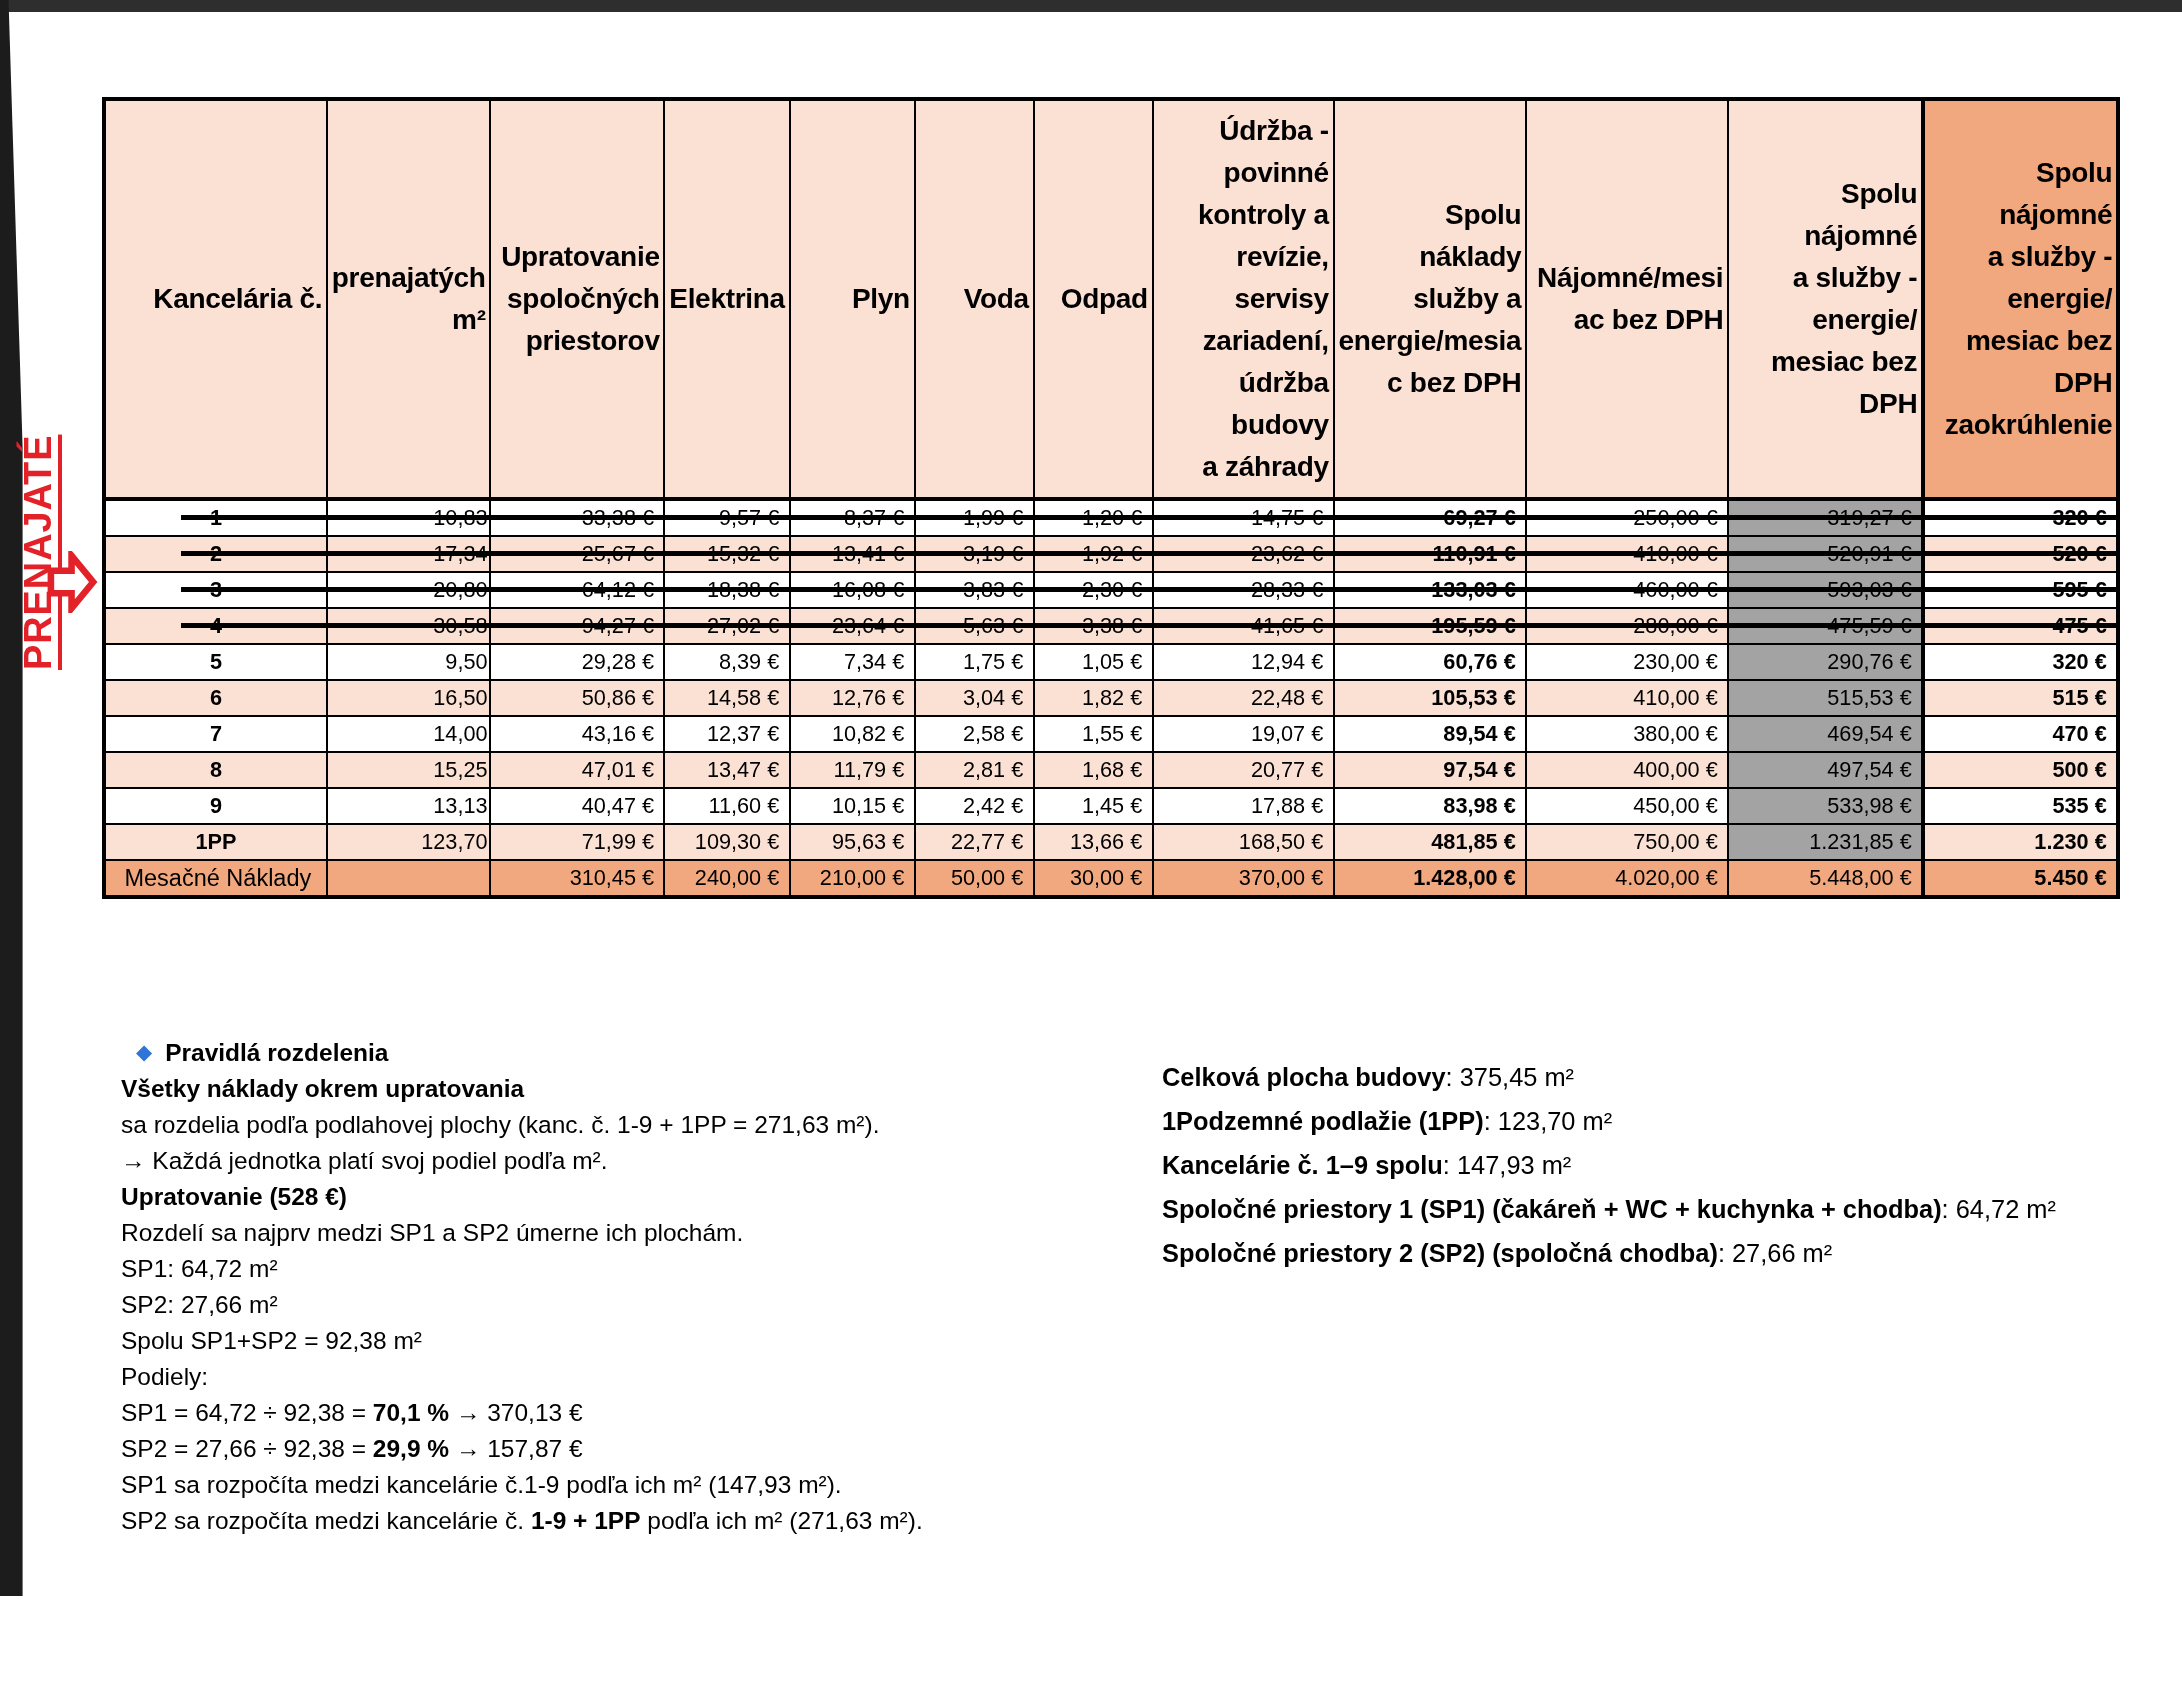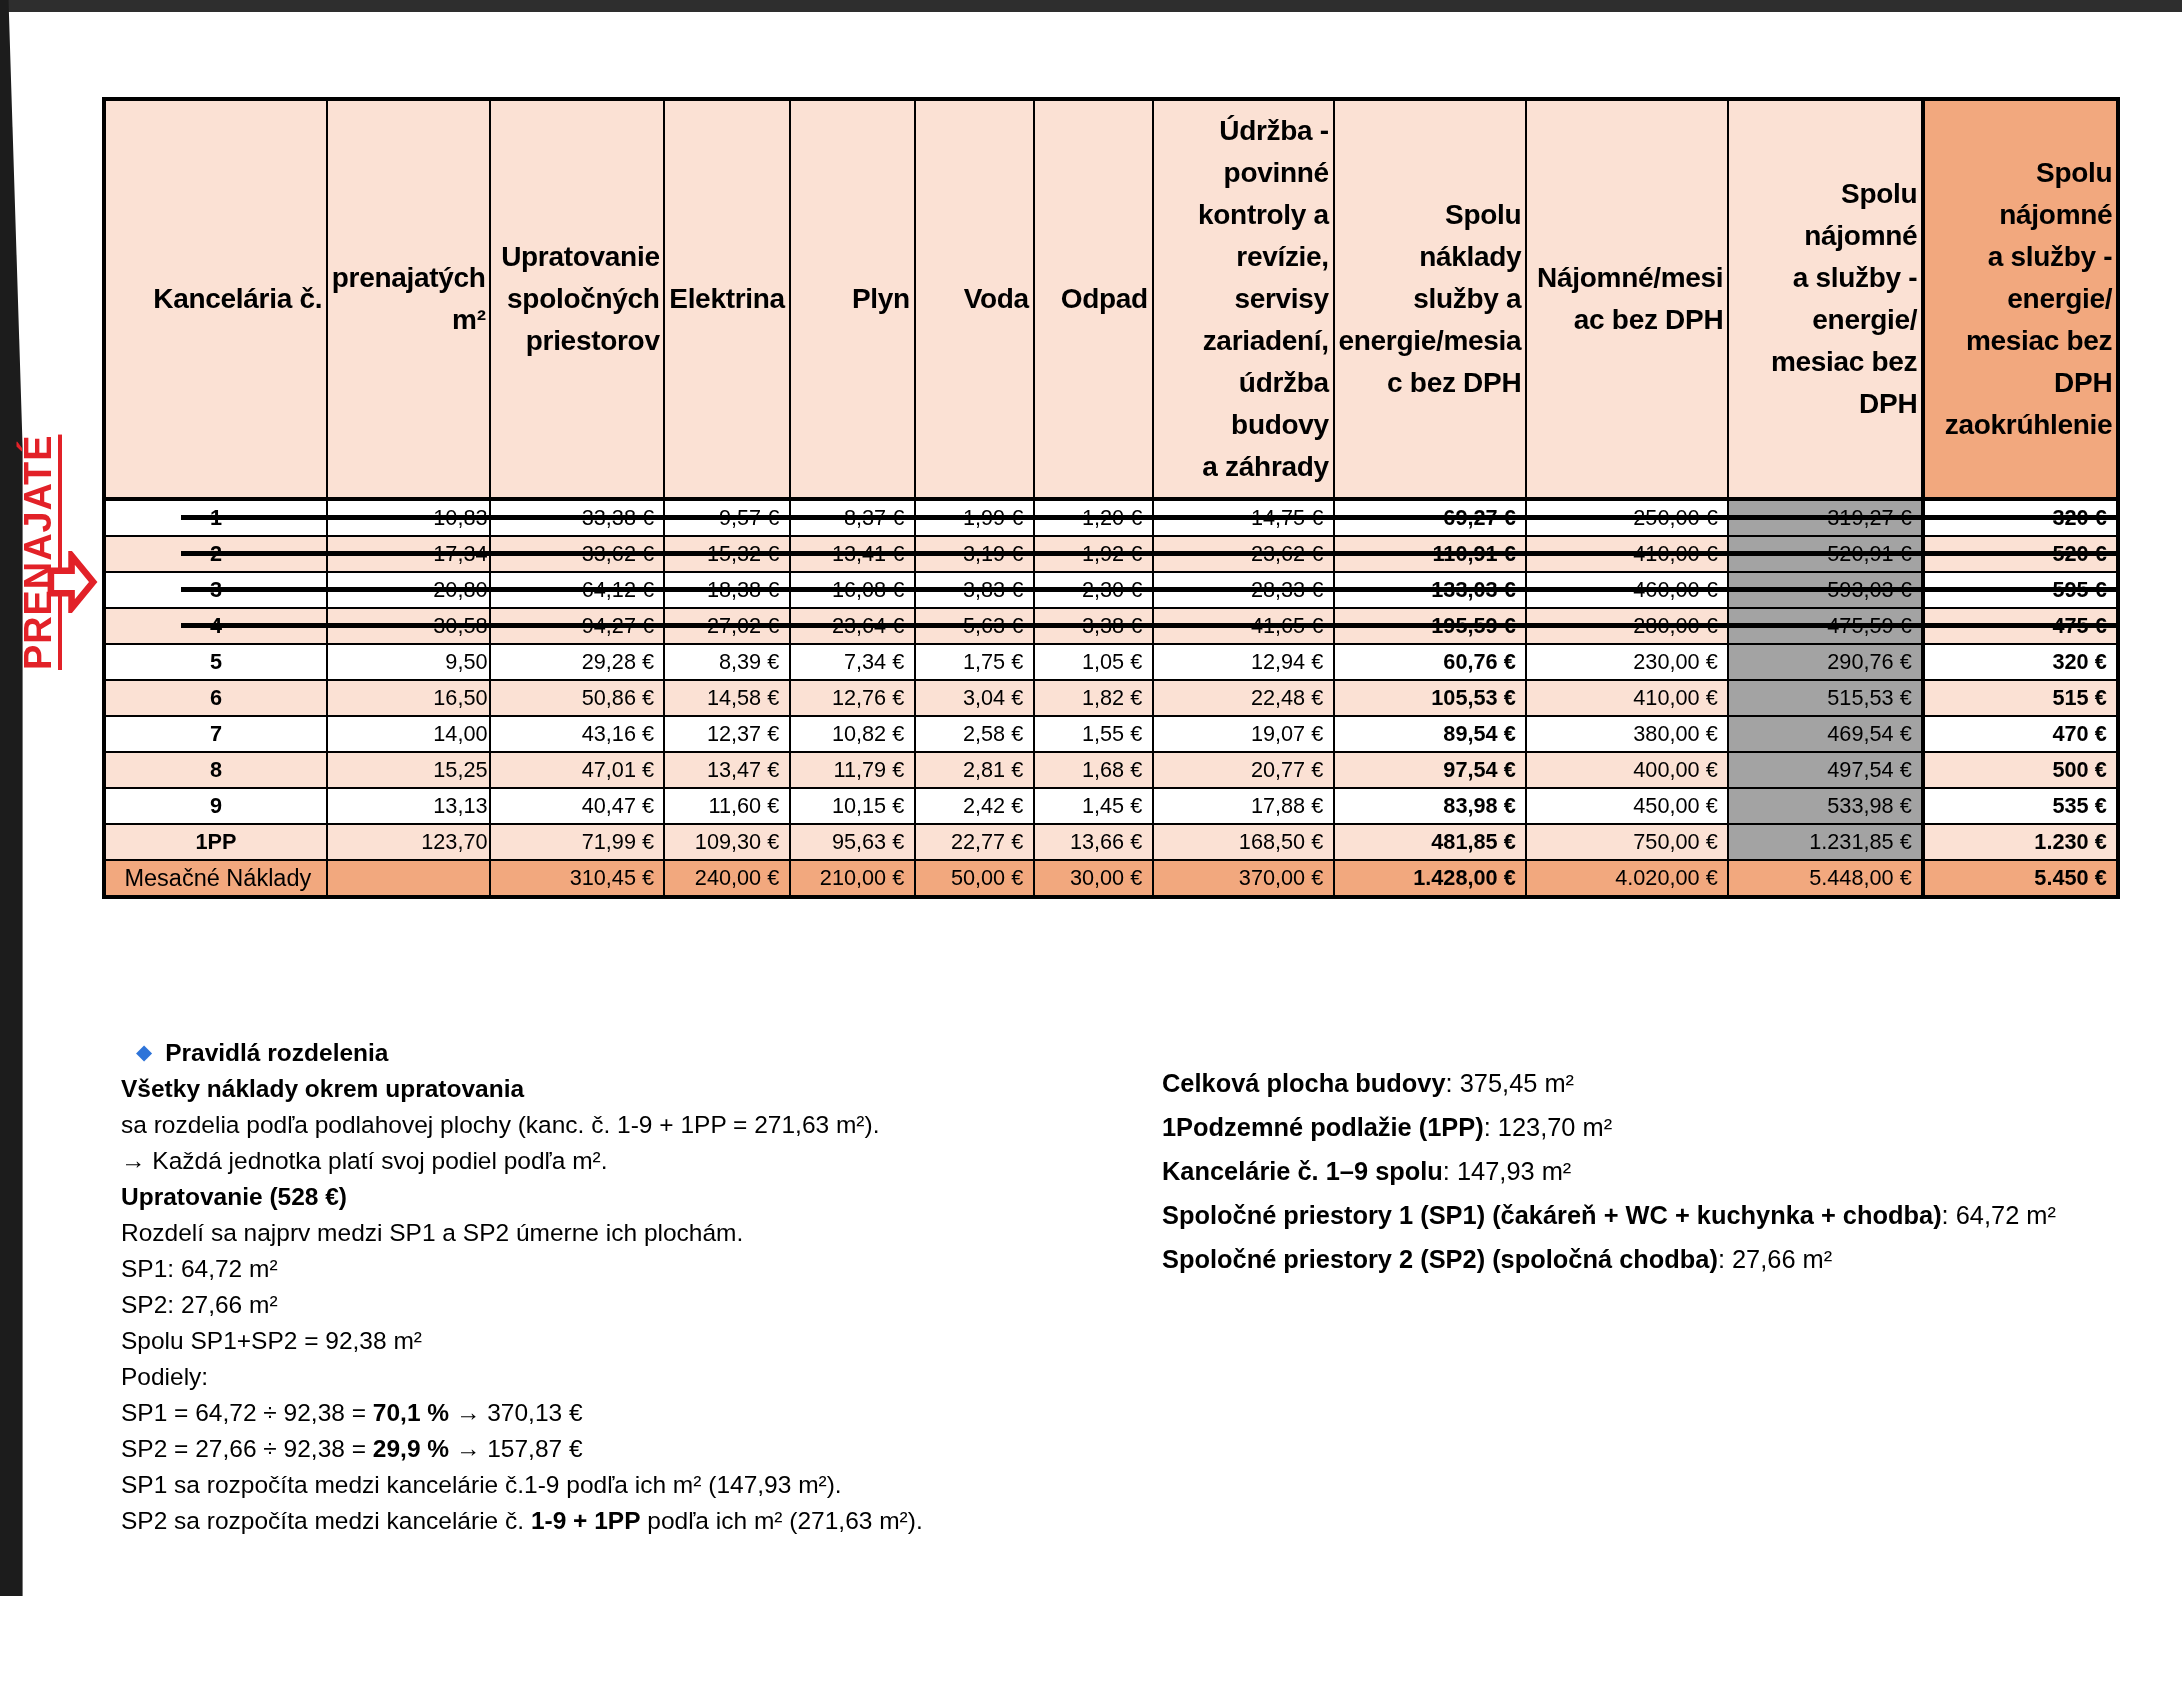--- a/index.html
+++ b/index.html
@@ -32,21 +32,21 @@
   tr.footer>td,tr.footer>td:nth-child(11){background:#f2a87e;}
   tr.footer>td:first-child{text-align:center;font-weight:400;font-size:23.5px;padding-left:5.6px;}
   
   tr.struck td{position:relative;}
   tr.struck td::after{content:"";position:absolute;left:-2.8px;right:-2.8px;top:50%;margin-top:-2.8px;
                       height:4.7px;background:#000;}
   tr.struck td:first-child::after{left:75px;}
   
   .notes{position:absolute;font-size:24.5px;line-height:36px;white-space:nowrap;}
   #notes-left{left:121px;top:1019px;}
-  #notes-right{left:1162px;top:1055px;line-height:44px;font-size:25.4px;margin-top:6px;}
+  #notes-right{left:1162px;top:1055px;line-height:44px;font-size:25.4px;}
   .note-line b{font-weight:700;}
   .note-line.bulleted{padding-left:15px;margin-top:15px;}
   .bullet{color:#2e74d9;font-size:21px;margin-right:13px;vertical-align:1.9px;}
 </style>
 </head>
 <body>
 
 <div class="stage">
   <div class="edge-top"></div>
   <div class="edge-left"></div>
@@ -122,21 +122,21 @@
           <td>1,20 €</td>
           <td>14,75 €</td>
           <td>69,27 €</td>
           <td>250,00 €</td>
           <td>319,27 €</td>
           <td>320 €</td>
         </tr>
         <tr class="pink struck">
           <td>2</td>
           <td>17,34</td>
-          <td>33,62 €</td>
+          <td>25,67 €</td>
           <td>15,32 €</td>
           <td>13,41 €</td>
           <td>3,19 €</td>
           <td>1,92 €</td>
           <td>23,62 €</td>
           <td>110,91 €</td>
           <td>410,00 €</td>
           <td>520,91 €</td>
           <td>520 €</td>
         </tr>

